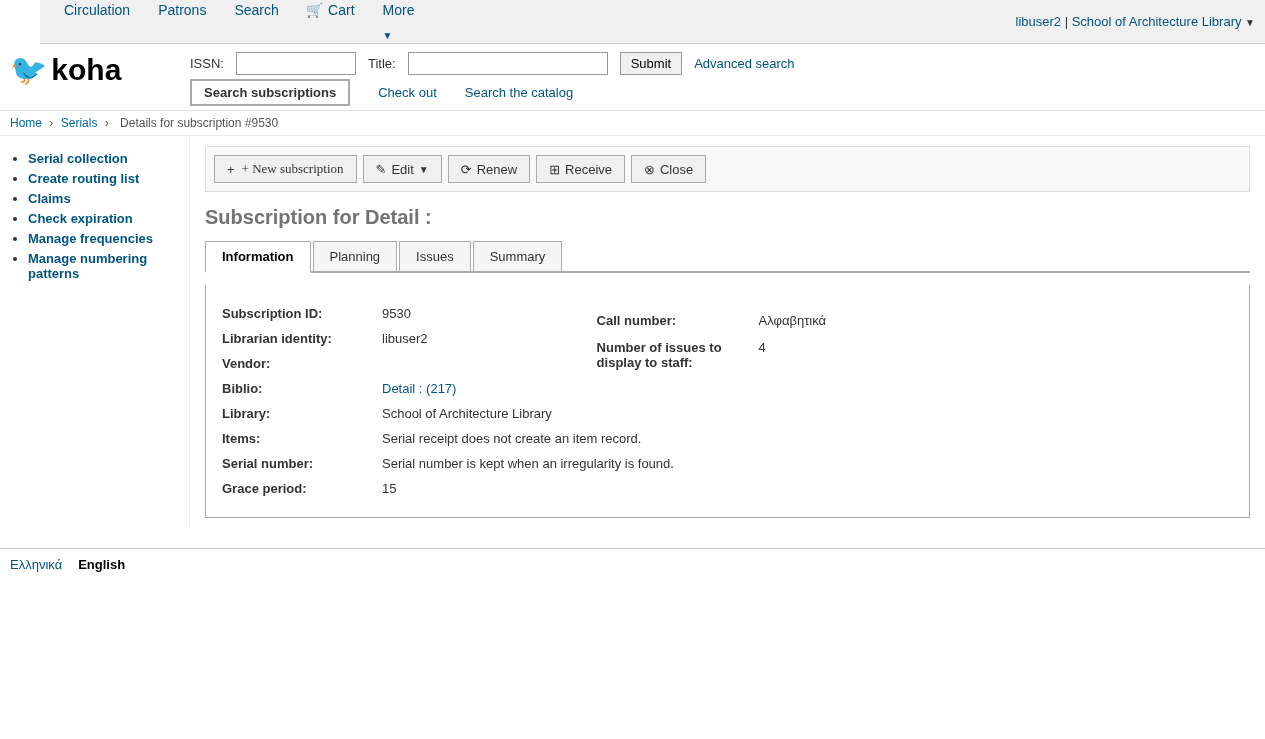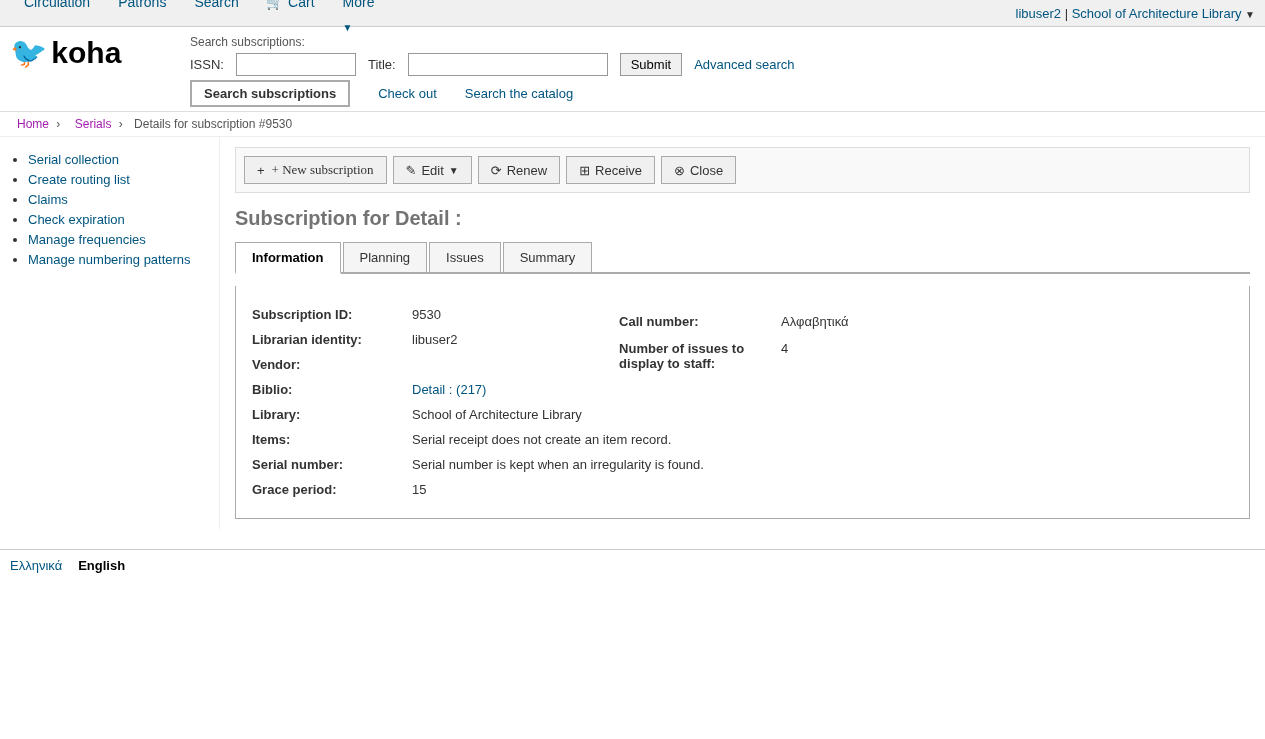--- a/index.html
+++ b/index.html
@@ -6,21 +6,22 @@
     body { font-family: Arial, sans-serif; font-size: 13px; color: #333; background: #fff; }
 
     
     #top-nav {
       background: #f0f0f0;
       border-bottom: 1px solid #ccc;
       display: flex;
       align-items: center;
       justify-content: space-between;
       padding: 0 10px;
-      height: 27px;
+      height: 44px;
+      margin-left: 40px;
     }
     .nav-left { display: flex; gap: 0; }
     .nav-item {
       padding: 6px 14px;
       cursor: pointer;
       color: #005580;
       font-size: 14px;
       text-decoration: none;
     }
     .nav-right {
@@ -98,35 +99,36 @@
       color: #333;
     }
 
     
     #breadcrumb {
       padding: 5px 10px;
       font-size: 12px;
       color: #555;
       border-bottom: 1px solid #eee;
     }
-    #breadcrumb a { color: #a21caf; text-decoration: none; margin-left: 7px; }
+    #breadcrumb a { color: #0369a1; text-decoration: none; }
     #breadcrumb span { color: #555; margin: 0 4px; }
 
     
     #main {
       display: flex;
     }
 
     
     #sidebar {
-      width: 220px;
+      width: 190px;
       min-width: 180px;
       padding: 10px 10px;
       border-right: 1px solid #eee;
       font-size: 13px;
+      font-weight: bold;
     }
     #sidebar ul {
       list-style: disc;
       padding-left: 18px;
     }
     #sidebar ul li {
       margin: 5px 0;
     }
     #sidebar ul li a {
       color: #005580;
@@ -266,21 +268,20 @@
     <span class="caret"> ▼</span>
   </div>
 </div>
 
 <div id="header">
   <div id="logo">
     <span class="logo-bird">🐦</span>
     <span class="logo-text">koha</span>
   </div>
   <div id="search-area">
-    <span class="search-label">Search subscriptions:</span>
     <div class="search-row">
       <label>ISSN:</label>
       <input type="text" id="issn" value="" style="">
       <label>Title:</label>
       <input type="text" id="title" value="" style="">
       <button class="btn-submit">Submit</button>
       <a class="link-blue">Advanced search</a>
     </div>
     <div class="tabs-nav-row">
       <button class="btn-search-subs">Search subscriptions</button>

